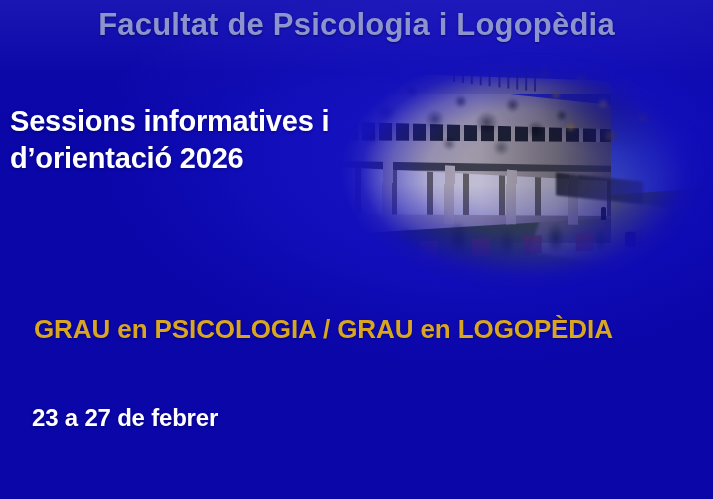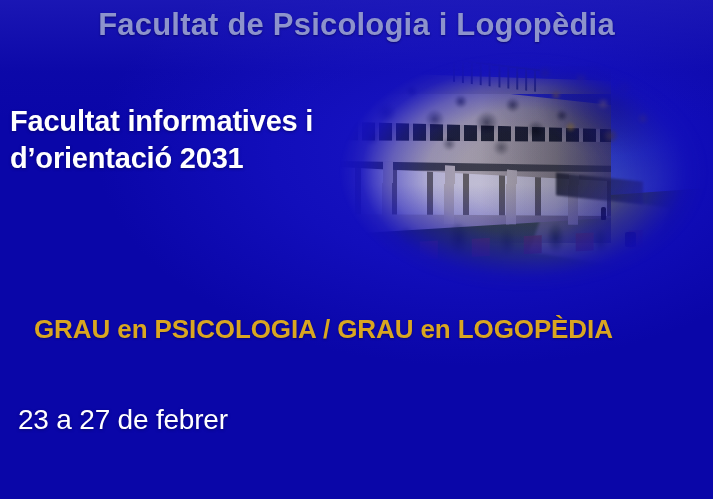--- a/index.html
+++ b/index.html
@@ -338,25 +338,25 @@
     font-size: 26px;
     font-weight: 700;
     letter-spacing: -0.1px;
     white-space: nowrap;
     text-shadow: 0 1px 2px rgba(4,2,70,0.5);
     text-align: center;
   }
 
   .dates {
     position: absolute;
-    left: 18px;
+    left: 32px;
     top: 404px;
     color: #ffffff;
-    font-size: 28px;
-    font-weight: 400;
+    font-size: 24px;
+    font-weight: 700;
     letter-spacing: -0.2px;
     white-space: nowrap;
     text-shadow: 0 1px 3px rgba(4,2,70,0.5);
   }
 </style>
 </head>
 <body>
 
 <div id="poster">
 
@@ -393,21 +393,21 @@
       <div class="bin"></div>
 
       <div class="photo-tint"></div>
       <div class="photo-haze"></div>
     </div>
   </div>
 
   <div class="faculty-title">Facultat de Psicologia i Logopèdia</div>
 
   <div class="main-title">
-    <div>Facultat informatives i</div>
-    <div>d’orientació 2031</div>
+    <div>Sessions informatives i</div>
+    <div>d’orientació 2026</div>
   </div>
 
   <div class="degrees">GRAU en PSICOLOGIA / GRAU en LOGOPÈDIA</div>
 
   <div class="dates">23 a 27 de febrer</div>
 
 </div>
 
 </body></html>

